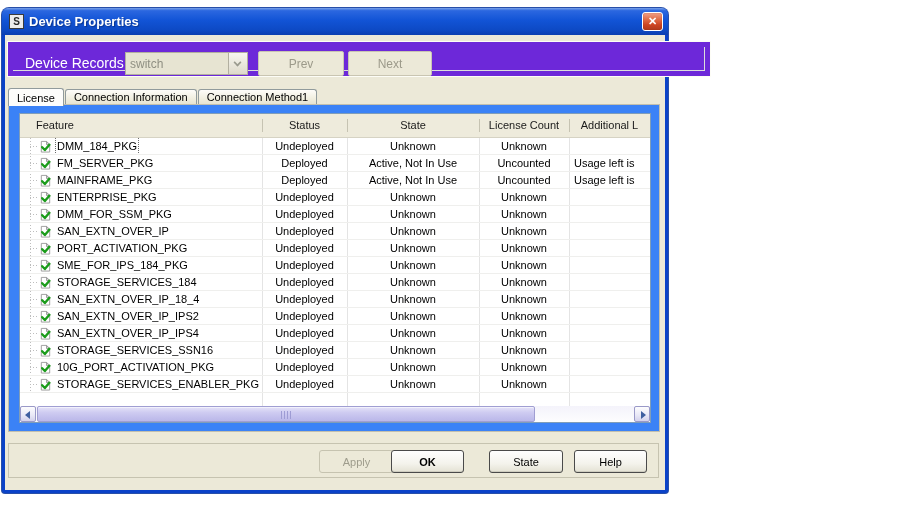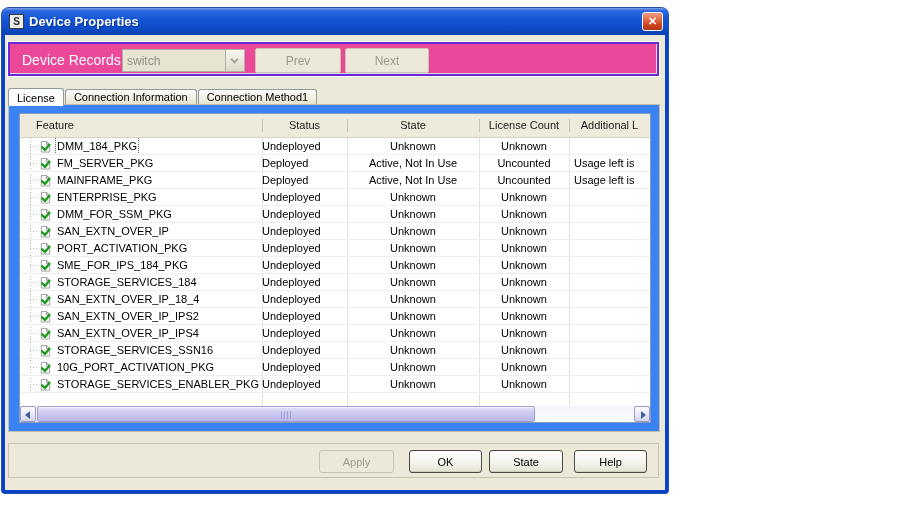--- a/index.html
+++ b/index.html
@@ -19,22 +19,22 @@
               text-align:center; margin-right:5px; flex:0 0 auto; }
   .title-text { color:#fff; font-size:13px; font-weight:bold; text-shadow:1px 1px 1px #0a3590; }
   .close-btn { position:absolute; right:5px; top:4px; width:21px; height:19px;
                border:1px solid #fff; border-radius:3px;
                background:linear-gradient(180deg,#f0a088 0%,#e06a44 40%,#cc4422 70%,#b03a1c 100%);
                color:#fff; font-size:11px; font-weight:bold; text-align:center; line-height:17px;
                box-shadow:inset 0 0 1px #8c2408; cursor:pointer; }
   .inner { position:absolute; left:3px; top:27px; right:3px; bottom:3px; background:#ece9d8; }
 
   
-  .dev-bar { position:absolute; left:3px; top:7px; width:651px; height:34px;
-             background:#ec4899; border:2px solid #6d28d9;
+  .dev-bar { position:absolute; left:3px; top:7px; width:702px; height:34px;
+             background:#6d28d9; border:5px solid #6d28d9;
              box-shadow:inset -1px -1px 0 #dcdcdc, 0 0 0 1px #fdfdf6; }
   .dev-label { position:absolute; left:12px; top:8px; color:#fff; font-size:14px; }
   .combo { position:absolute; left:112px; top:5px; width:123px; height:23px;
            background:#e7e4d2; border:1px solid #b2afa0; display:flex; align-items:center; }
   .combo-value { flex:1; padding-left:4px; font-size:12px; color:#8f8f82;
                  white-space:nowrap; overflow:hidden; }
   .combo-btn { width:19px; height:100%; border-left:1px solid #b2afa0;
                background:linear-gradient(180deg,#f7f6f0,#dedacb); position:relative; }
   .combo-btn i { position:absolute; left:5px; top:6px; width:7px; height:7px;
                  border-right:2px solid #9a9a8e; border-bottom:2px solid #9a9a8e;
@@ -72,21 +72,21 @@
 
   .tbody { position:relative; height:268px; overflow:hidden; }
   .vline { position:absolute; top:0; height:100%; width:1px; background:#e4e4e4; }
   .v1{left:242px;} .v2{left:327px;} .v3{left:459px;} .v4{left:549px;}
   .tree-vline { position:absolute; left:10px; top:0; width:1px; height:255px;
                 background:repeating-linear-gradient(180deg,#bdbdbd 0 1px,transparent 1px 3px); }
   .trow { display:flex; height:17px; border-bottom:1px solid #efefed; font-size:11px;
           color:#000; position:relative; cursor:default; }
   .c { line-height:16px; white-space:nowrap; overflow:hidden; }
   .c0 { width:242px; display:flex; align-items:center; padding-left:10px; }
-  .c1 { width:85px; } .c2 { width:132px; text-align:center; }
+  .c1 { width:85px; text-align:center; } .c2 { width:132px; text-align:center; }
   .c3 { width:90px; text-align:center; } .c4 { flex:1; padding-left:5px; }
   .stub { width:8px; height:1px; margin-right:1px; flex:0 0 auto;
           background:repeating-linear-gradient(90deg,#bdbdbd 0 1px,transparent 1px 3px); }
   .trow svg { margin-right:3px; flex:0 0 auto; }
   .flabel { padding:0 2px; }
   .flabel.selected { border:1px dotted #6b6b6b; padding:0 1px; }
 
   
   .hscroll { position:absolute; left:0; right:0; bottom:0; height:16px;
              background:linear-gradient(180deg,#f4f3fb,#fdfdfe); }
@@ -108,21 +108,21 @@
   
   .btn-panel { position:absolute; left:3px; top:408px; width:651px; height:35px;
                border:1px solid #c6c3b0; background:#ece9d8; }
   .xp-btn { position:absolute; top:6px; height:23px; font-size:11px; font-family:inherit;
             border:1px solid #4a4a4a; border-radius:3px; color:#000; cursor:pointer;
             background:linear-gradient(180deg,#fefefe 0%,#f4f3ec 60%,#e4e2d4 100%);
             box-shadow:inset 0 -1px 0 #cfcdc0; }
   .xp-btn.disabled { border:1px solid #c6c3b0; background:#ece9d8; color:#9e9c8c;
                      box-shadow:none; }
   .btn-apply { left:310px; width:75px; }
-  .btn-ok    { left:400px; width:73px; }
+  .btn-ok    { left:382px; width:73px;font-weight:bold; }
   .btn-cancel{ left:480px; width:74px; }
   .btn-help  { left:565px; width:73px; }
 </style>
 </head>
 <body>
 
 <div class="canvas">
   <div class="dialog">
 
     <div class="titlebar">

